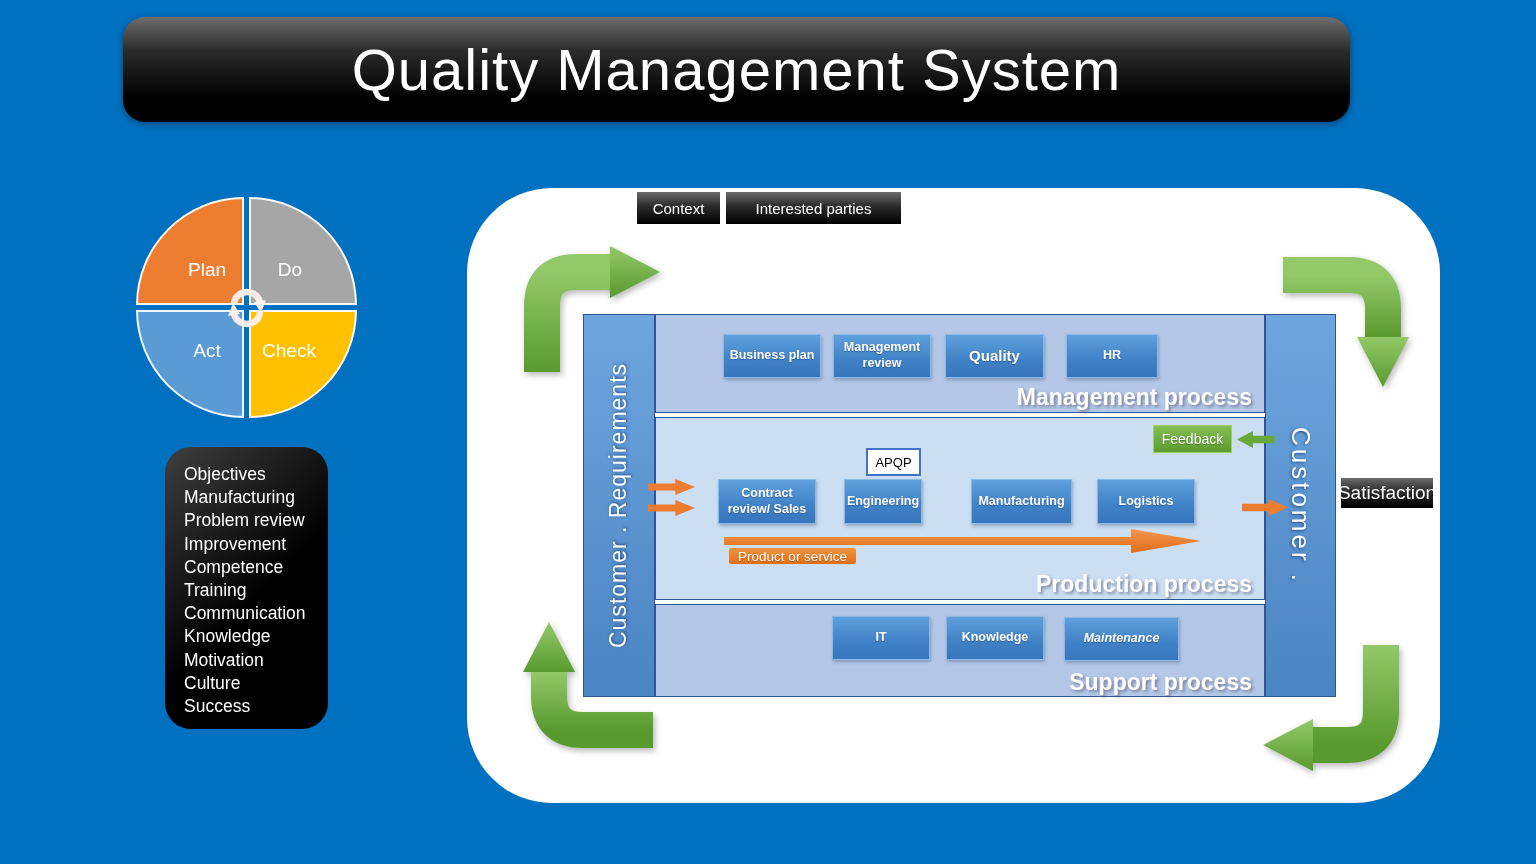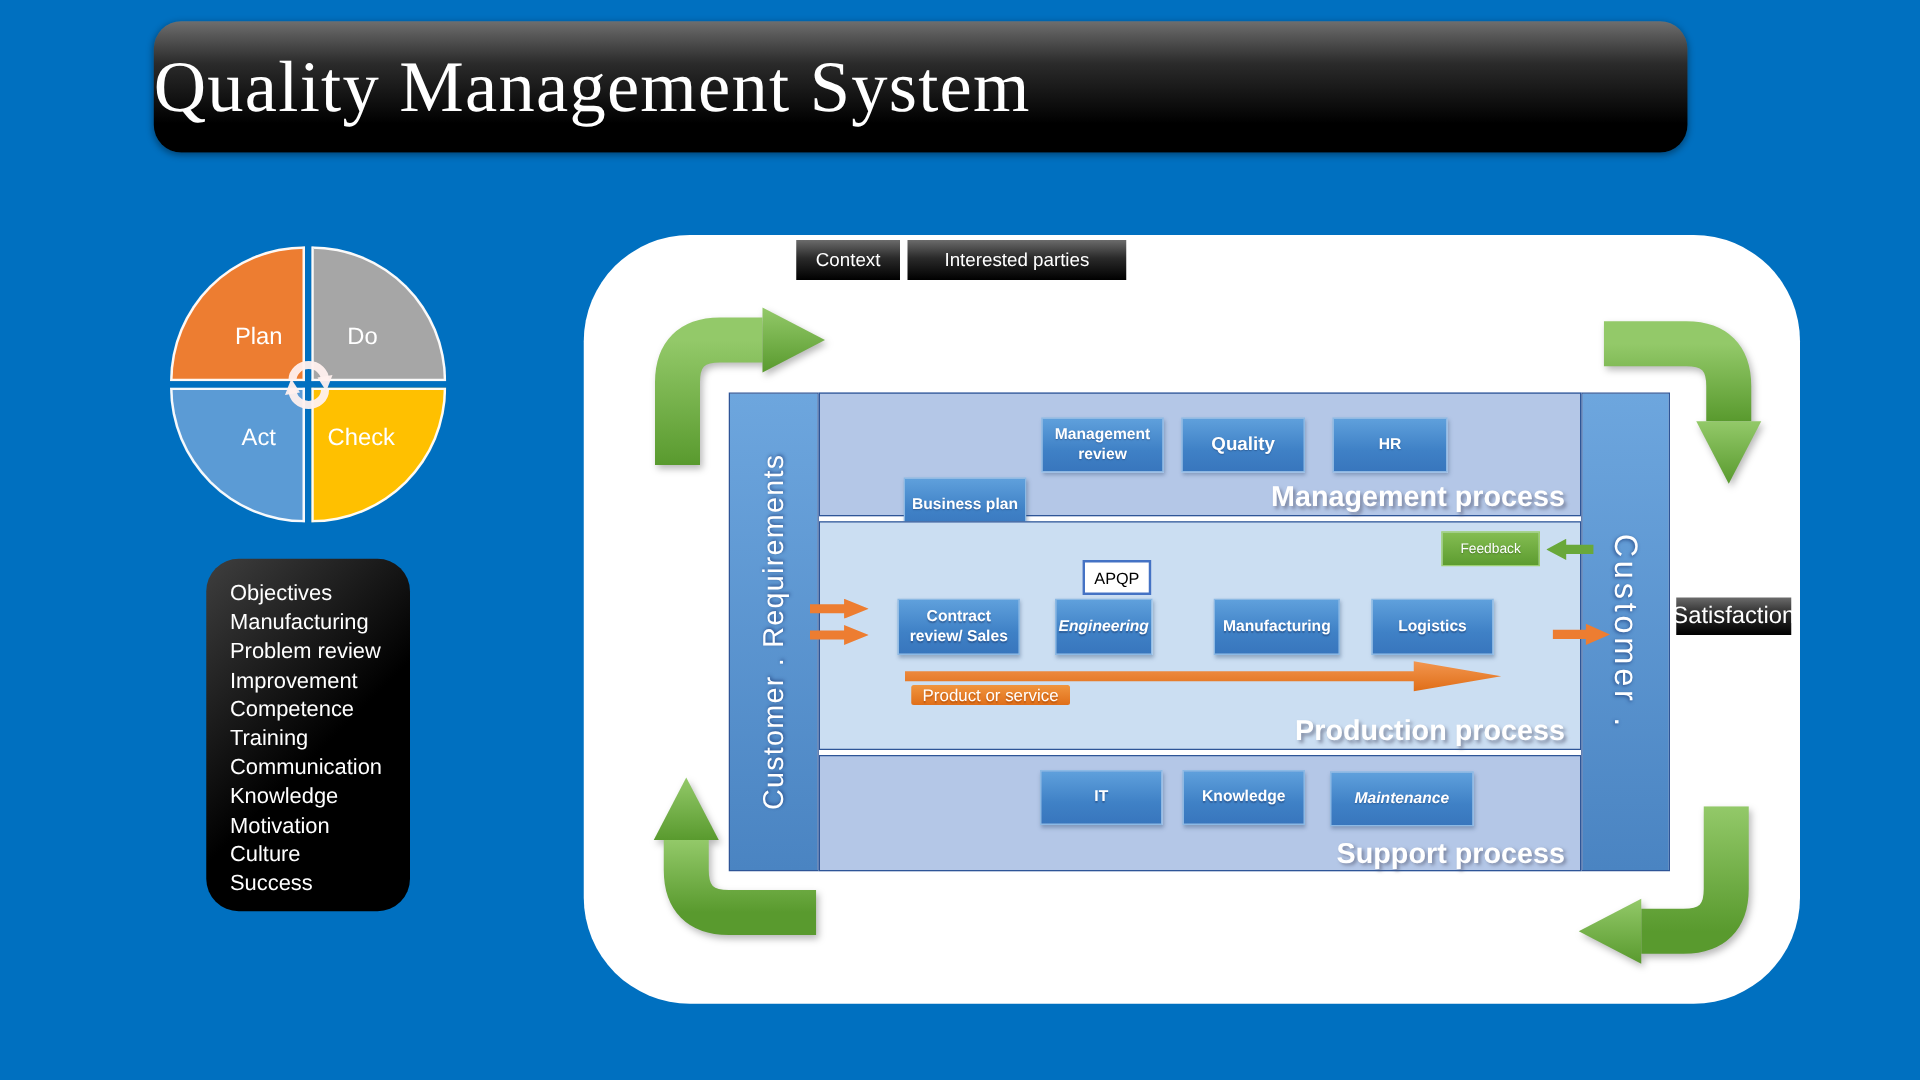--- a/index.html
+++ b/index.html
@@ -10,23 +10,22 @@
     font-family:"Liberation Sans", sans-serif;
     overflow:hidden;
   }
   .abs { position:absolute; }
 
   
   .title-bar {
     left:123px; top:17px; width:1227px; height:105px;
     background:linear-gradient(180deg,#6e6e6e 0%,#2b2b2b 32%,#000 78%);
     border-radius:22px;
-    display:flex; align-items:center; 
+    display:flex; align-items:center; justify-content:center;
     box-shadow:0 2px 6px rgba(0,0,0,.4);
-    font-family:Liberation Serif, serif;
   }
   .title-bar span { color:#fff; font-size:58px; letter-spacing:1px; }
 
   
   .white-panel {
     left:467px; top:188px; width:973px; height:615px;
     background:#fff; border-radius:85px;
   }
 
   .black-chip {
@@ -94,21 +93,21 @@
 
   .apqp-box {
     position:absolute; left:210px; top:30px; width:55px; height:28px;
     background:#fff; border:2px solid #4472c4; color:#000;
     font-size:13px; display:flex; align-items:center; justify-content:center;
   }
   .feedback-box {
     position:absolute; left:497px; top:7px; width:79px; height:28px;
     background:linear-gradient(180deg,#84bd52 0%,#5d9c30 100%);
     border:1px solid #9ccf70;
-    color:#fff; font-size:11px; display:flex; align-items:center; justify-content:center;
+    color:#fff; font-size:14px; display:flex; align-items:center; justify-content:center;
     text-shadow:0 1px 1px rgba(40,80,20,.5);
   }
   .orange-chip {
     position:absolute; left:73px; top:130px; width:127px; height:16px;
     background:linear-gradient(180deg,#f0953f 0%,#e06f1a 100%);
     color:#fff; font-size:13.5px; display:flex; align-items:center; justify-content:center;
     border-radius:2px; text-shadow:0 1px 1px rgba(150,60,0,.5);
   }
 
   .arrow-right {
@@ -217,37 +216,37 @@
 
   <div class="vbar vbar-left">
     <span class="vtext">Customer . Requirements</span>
   </div>
 
   <div class="vbar vbar-right">
     <span class="vtext">Customer .</span>
   </div>
 
   <div class="section sec-mgmt">
-    <div class="pbox" style="left:67px; top:19px; width:98px;margin-top:48px;">Business plan</div>
+    <div class="pbox" style="left:67px; top:19px; width:98px;">Business plan</div>
     <div class="pbox" style="left:177px; top:19px; width:98px;">Management review</div>
     <div class="pbox" style="left:289px; top:19px; width:99px; font-size:15px;">Quality</div>
     <div class="pbox" style="left:410px; top:19px; width:92px;">HR</div>
     <div class="sec-title">Management process</div>
   </div>
 
   <div class="section sec-prod">
     <div class="feedback-box">Feedback</div>
     <div class="arrow-left-green"></div>
     <div class="apqp-box">APQP</div>
 
     <div class="arrow-right in-arrow-1"></div>
     <div class="arrow-right in-arrow-2"></div>
 
     <div class="pbox" style="left:62px; top:61px; width:98px; height:45px;">Contract review/ Sales</div>
-    <div class="pbox" style="left:188px; top:61px; width:78px; height:45px;font-style:italic;">Engineering</div>
+    <div class="pbox" style="left:188px; top:61px; width:78px; height:45px;">Engineering</div>
     <div class="pbox" style="left:315px; top:61px; width:101px; height:45px;">Manufacturing</div>
     <div class="pbox" style="left:441px; top:61px; width:98px; height:45px;">Logistics</div>
 
     <svg class="long-arrow" width="480" height="26">
       <polygon points="0,9 407,9 407,1 477,13 407,25 407,17 0,17" fill="url(#orangeGrad)"></polygon>
     </svg>
 
     <div class="orange-chip">Product or service</div>
     <div class="arrow-right out-arrow"></div>
 

